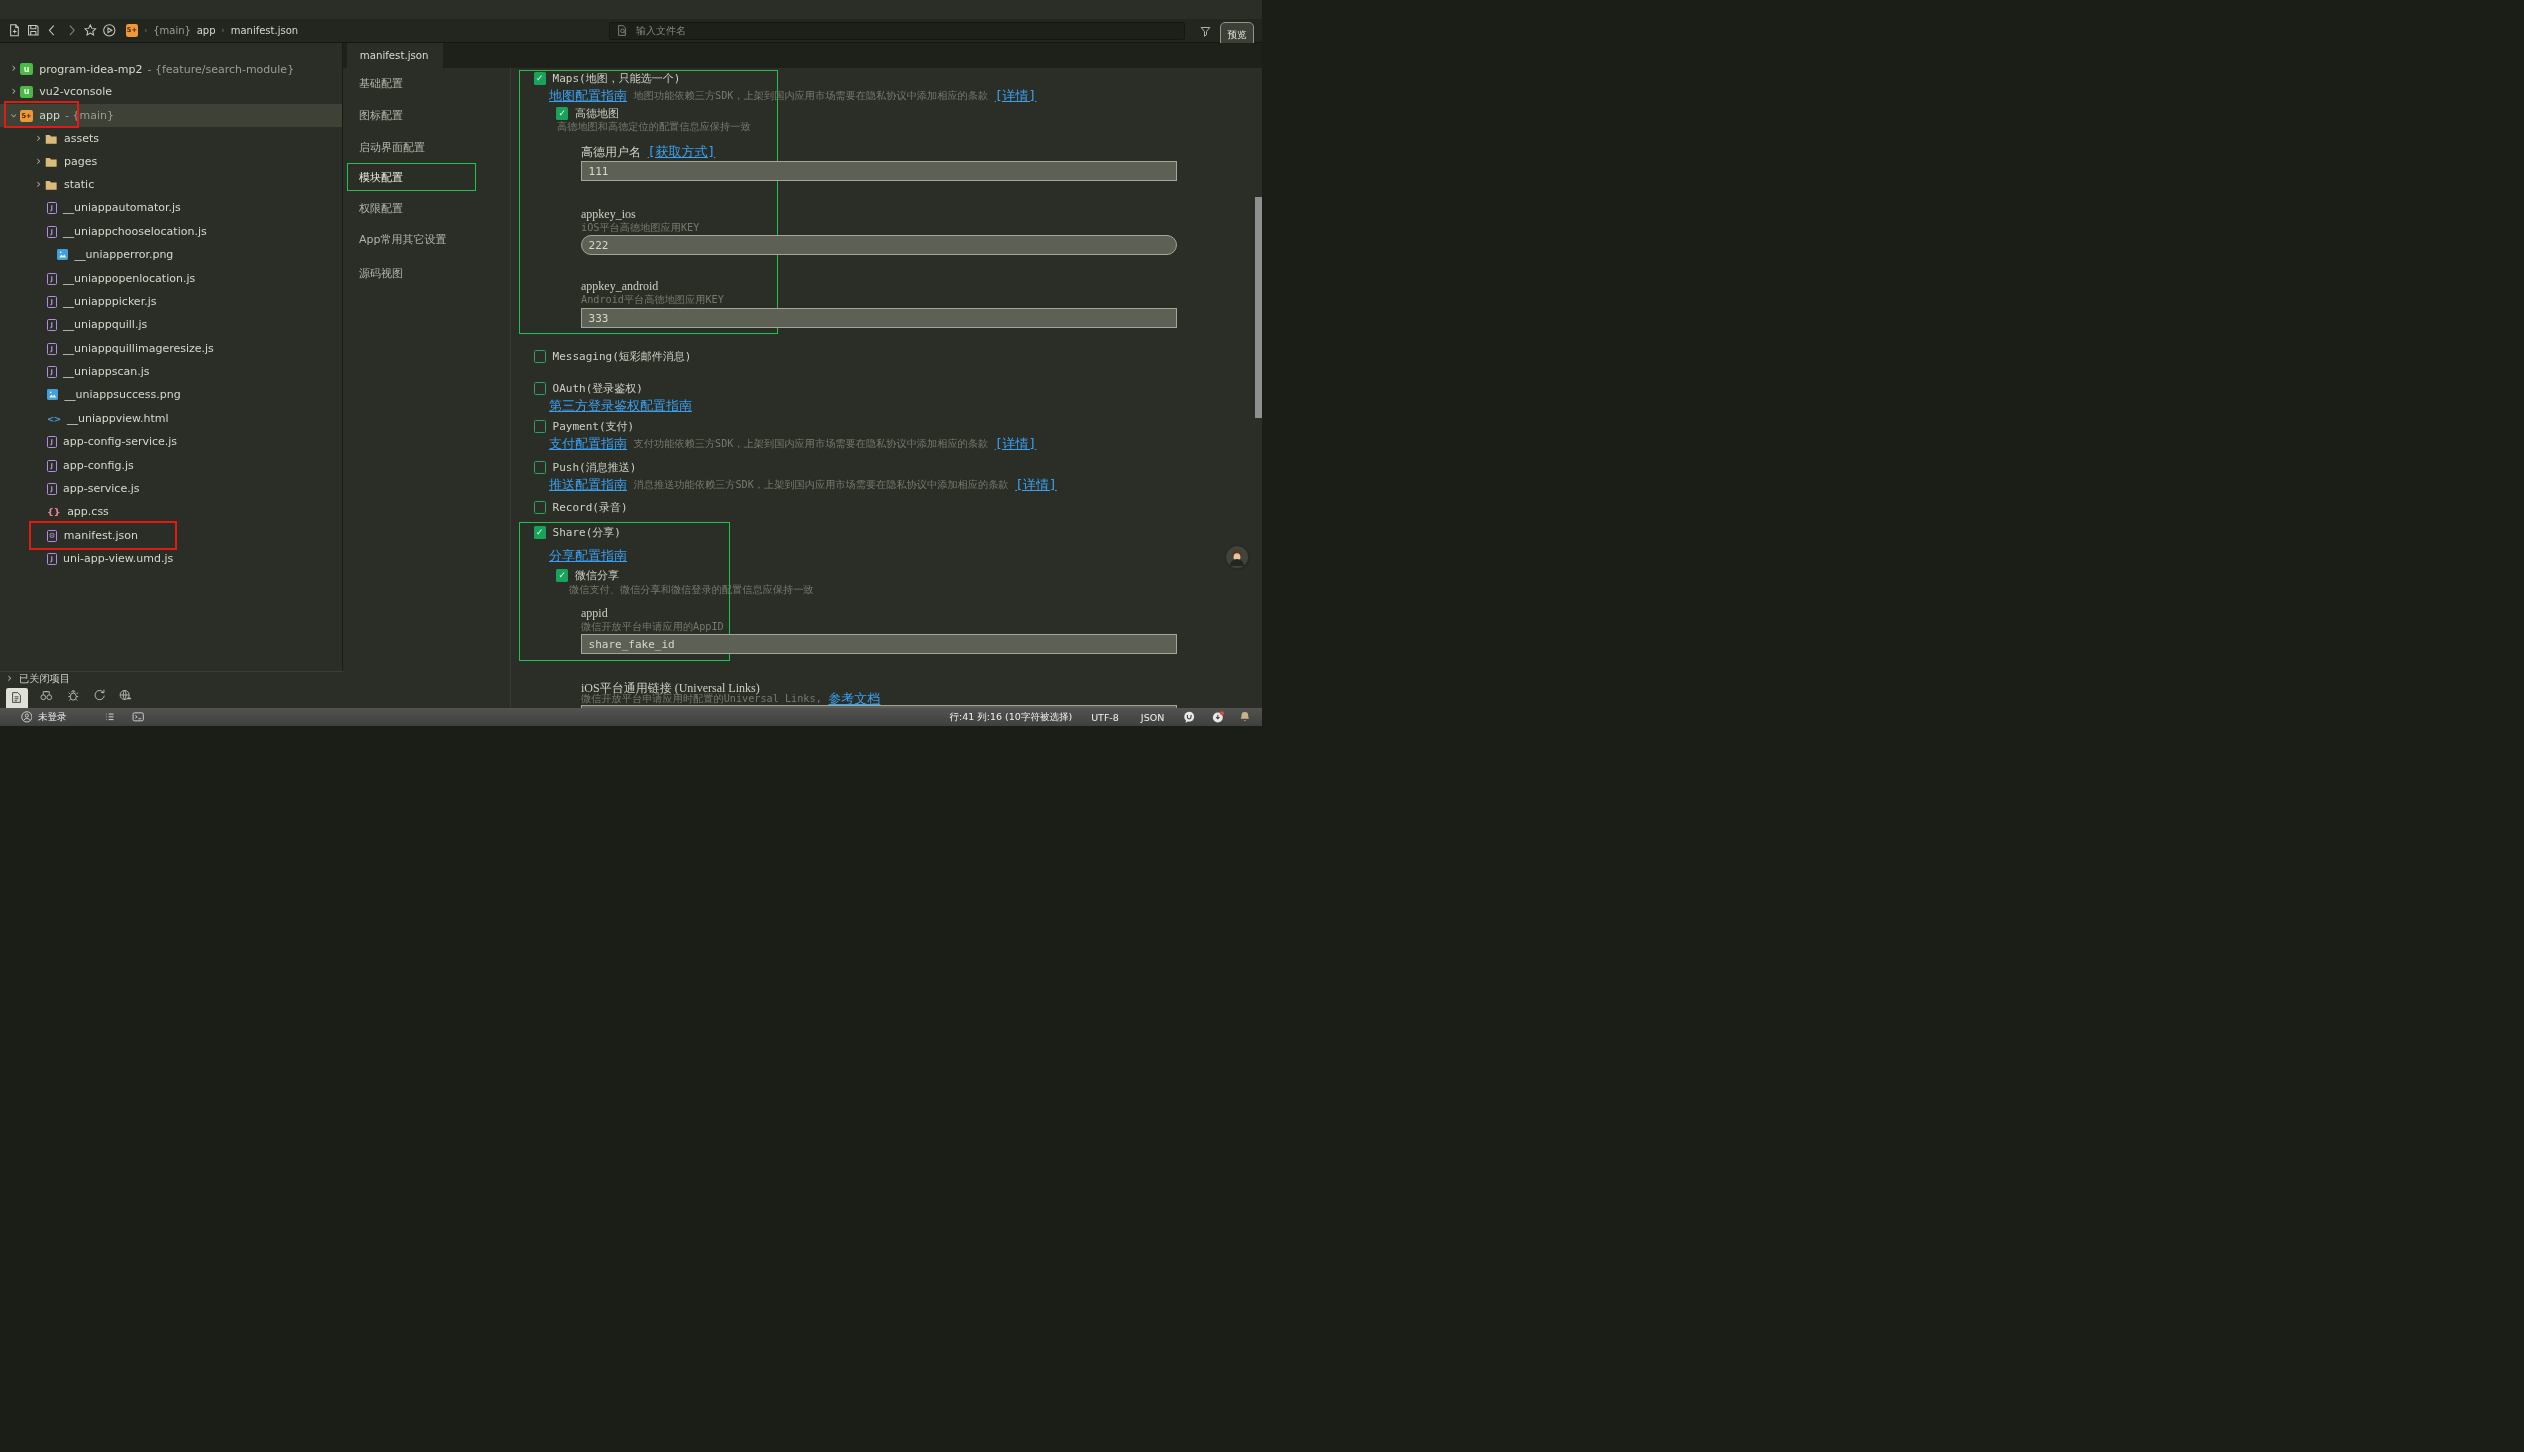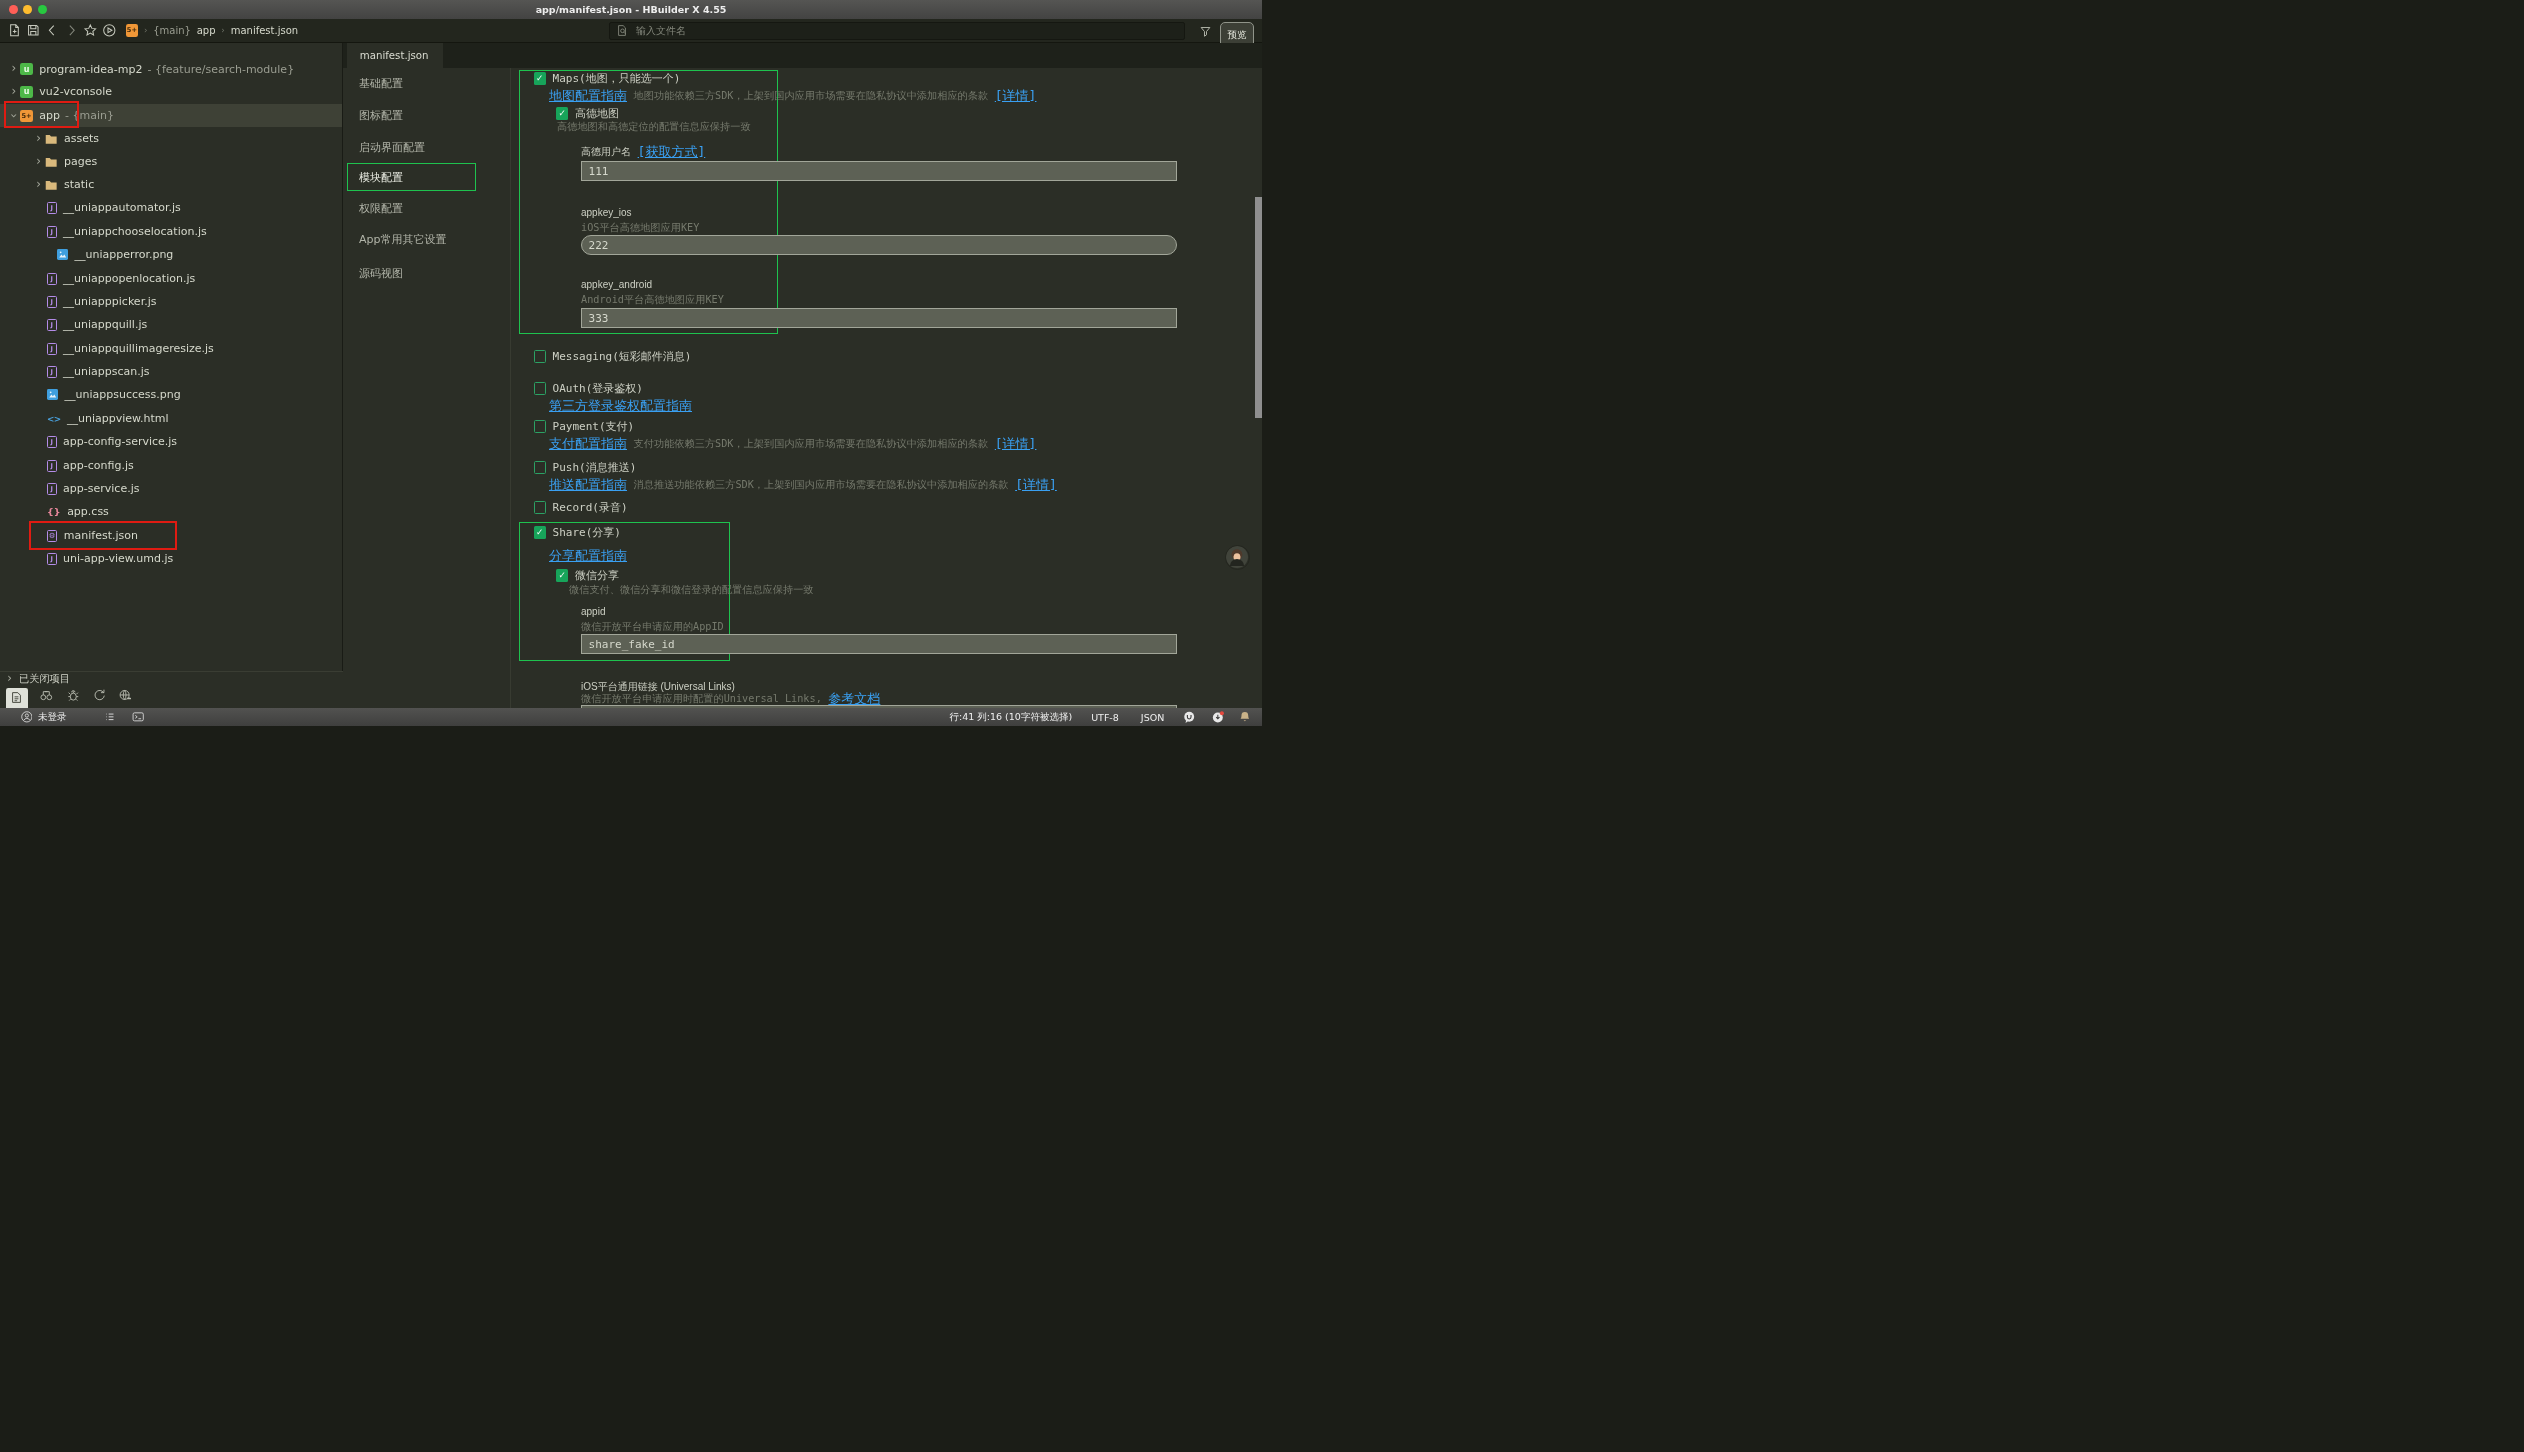--- a/index.html
+++ b/index.html
@@ -66,42 +66,36 @@
   
   .content{position:absolute;left:511px;top:68px;width:751px;height:640px;background:#2b2e26;overflow:hidden;}
   .greenbox{position:absolute;border:1.5px solid #1ec24e;pointer-events:none;}
   .crow{position:absolute;display:flex;align-items:center;gap:6.6px;white-space:nowrap;}
   .cb{width:12.4px;height:12.4px;border-radius:1.5px;flex:none;}
   .cb.on{background:#17a45a;color:#fff;font-size:8.8px;font-weight:bold;display:flex;align-items:center;justify-content:center;line-height:1;}
   .cb.off{border:1.5px solid #2ba164;background:transparent;}
   .stitle{font-family:"DejaVu Sans Mono","Liberation Mono",monospace;font-size:11px;color:#cdd0c4;}
   .note{font-size:10.2px;color:#75796c;font-family:"DejaVu Sans Mono","Liberation Mono",monospace;}
   .lnk{font-size:13px;color:#3aa0f2;text-decoration:underline;cursor:pointer;font-family:"DejaVu Sans Mono","Liberation Mono",monospace;}
-  .flabel{font-family:Liberation Sans, sans-serif;font-size:10px;color:#cdd0c4;position:absolute;white-space:nowrap;}
+  .flabel{font-family:Liberation Serif, serif;font-size:12px;color:#cdd0c4;position:absolute;white-space:nowrap;}
   .fdesc{font-family:"DejaVu Sans Mono","Liberation Mono",monospace;font-size:10.2px;color:#75796c;position:absolute;white-space:nowrap;}
   .txtinput{position:absolute;left:70px;width:596px;height:20px;background:#5d6155;border:0.7px solid #a2a699;color:#d5d8cc;font-family:"DejaVu Sans Mono","Liberation Mono",monospace;font-size:11px;padding:0 6.6px;outline:none;}
   .scrollbar{position:absolute;left:744px;top:129px;width:6.6px;height:221px;background:#8f8f8f;}
   .avatar{position:absolute;left:714px;top:477px;width:25px;height:25px;border-radius:50%;overflow:hidden;border:1.5px solid #24261f;cursor:pointer;}
 
   
   .statusbar{position:absolute;left:0;top:708px;width:1262px;height:18px;background:linear-gradient(#525250,#3f3f3e);display:flex;align-items:center;color:#efefef;font-size:9.5px;padding:0 11.7px 0 20.5px;}
   .statusbar svg{flex:none;}
   .sb-ic{display:flex;align-items:center;}
 </style>
 </head>
 <body>
 
 <div class="window">
 
-  <div class="titlebar">
-    <span class="tl red"></span>
-    <span class="tl yellow"></span>
-    <span class="tl green"></span>
-    <div class="wtitle">app/manifest.json - HBuilder X 4.55</div>
-  </div>
 
   <div class="toolbar">
     <span class="tbtn">
         <svg width="14.6" height="14.6" viewBox="0 0 20 20">
           <path d="M5 2.5h7l3.5 3.5v11.5H5z"></path>
           <path d="M12 2.5V6h3.5"></path>
           <path d="M8 11.5h5M10.5 9v5"></path>
         </svg>
       </span>
     <span class="tbtn">

